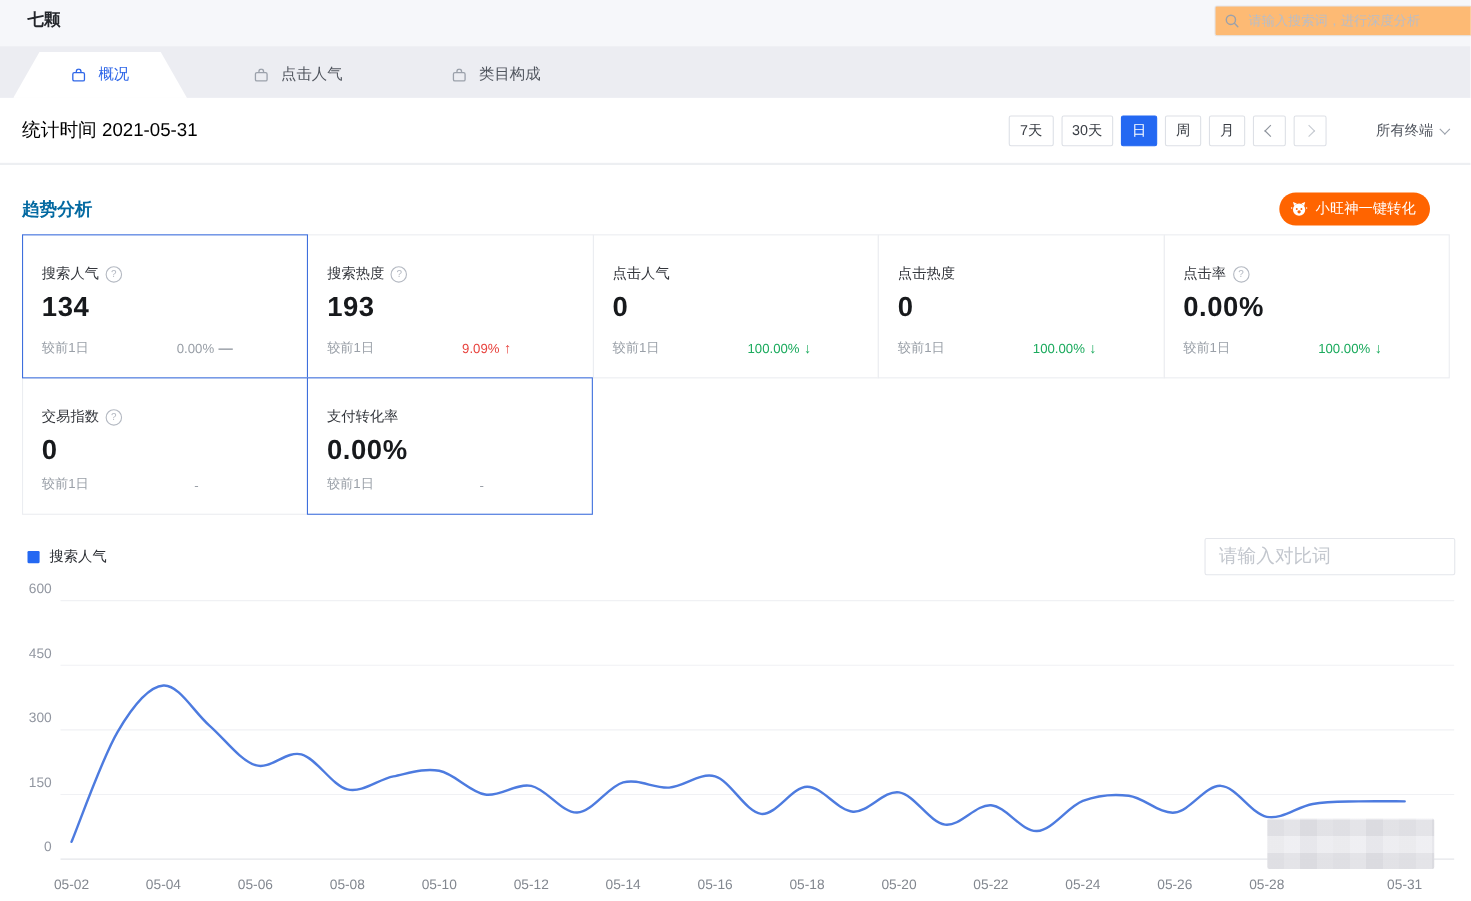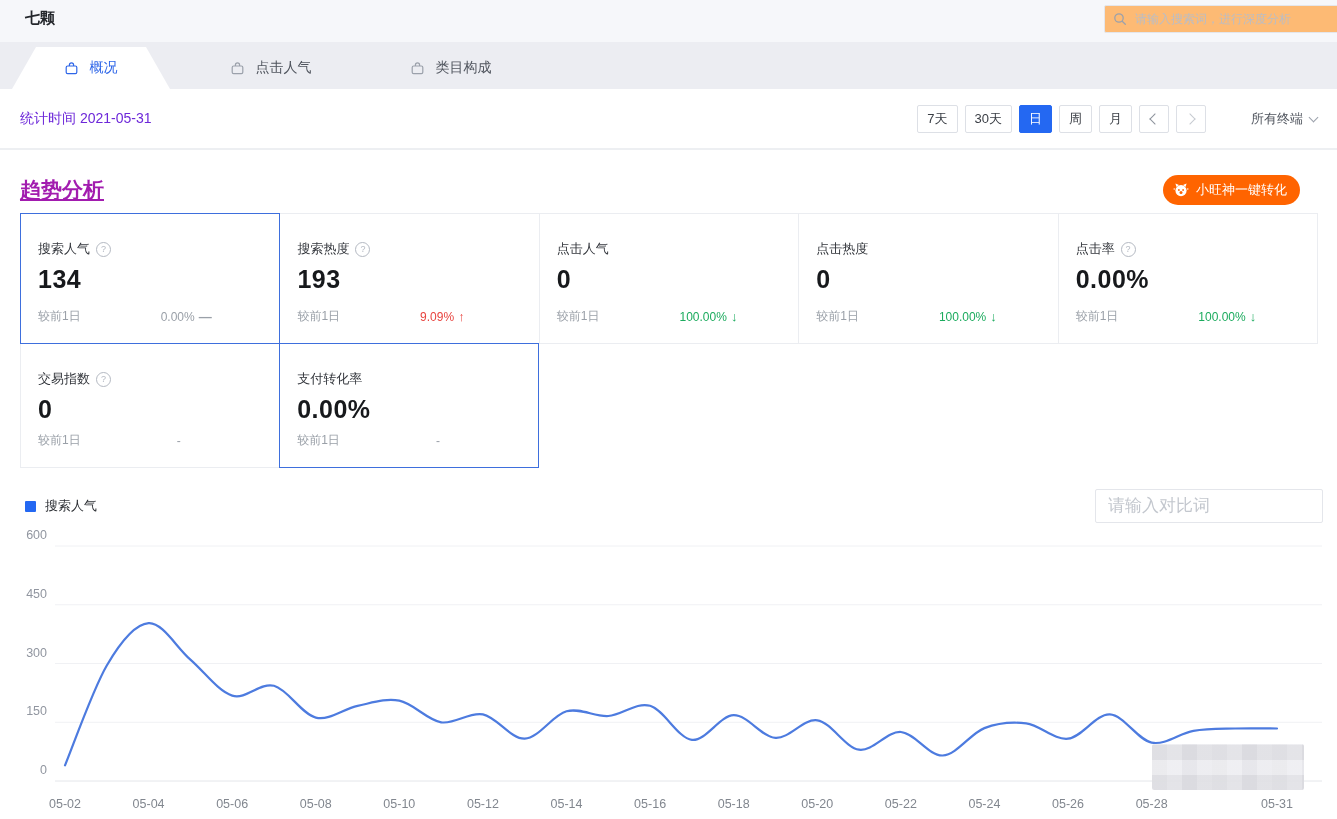--- a/index.html
+++ b/index.html
@@ -21,32 +21,32 @@
   #tabbar{position:absolute;left:0;top:42px;width:1337px;height:47px;background:#ecedf2;display:flex;align-items:flex-end;padding-left:12px;box-sizing:border-box;}
   .tab{height:42px;width:158px;display:flex;align-items:center;justify-content:center;gap:12px;font-size:14px;color:#50555e;cursor:pointer;margin-right:22px;}
   .tab .bag-ico{color:#9ba1ab;display:flex}
   .tab.active{
     background:#fff;color:#2e66e8;
     clip-path:polygon(24px 0,calc(100% - 24px) 0,100% 100%,0 100%);
   }
   .tab.active .bag-ico{color:#2e66e8}
   
   #statsrow{position:absolute;left:0;top:89px;width:1337px;height:61px;background:#fff;border-bottom:2px solid #edeff2;box-sizing:border-box;display:flex;align-items:center;padding:0 20px;}
-  #stat-time{font-size:14px;color:#6d28d9;}
+  #stat-time{font-size:17px;color:#000000;}
   #range-controls{margin-left:auto;display:flex;align-items:center;gap:7px;}
   .rbtn{min-width:20px;height:28px;padding:0 9px;border:1px solid #dde0e6;border-radius:2px;background:#fff;font-size:13px;color:#3a3e45;display:flex;align-items:center;justify-content:center;cursor:pointer;box-sizing:border-box;}
   .rbtn.active{background:#2468f2;border-color:#2468f2;color:#fff;}
   .chev{display:inline-block;width:7px;height:7px;border-left:1.5px solid #8d939c;border-bottom:1.5px solid #8d939c;}
   .chev.left{transform:rotate(45deg);margin-left:2px}
   .chev.right{transform:rotate(-135deg);margin-right:2px;border-color:#c6cad1}
   .chev.down{transform:rotate(-45deg);margin-top:-3px;border-color:#9ba1ab;width:6px;height:6px}
   #terminal-select{margin-left:38px;display:flex;align-items:center;gap:7px;font-size:13px;color:#50555e;cursor:pointer;}
   
   #trendhead{position:absolute;left:0;top:167px;width:1337px;height:46px;display:flex;align-items:center;padding:0 20px;box-sizing:border-box;}
-  #trend-title{font-size:21px;font-weight:bold;color:#a21caf;text-decoration:underline;}
+  #trend-title{font-size:16px;font-weight:bold;color:#0369a1;}
   #wang-btn{margin-left:auto;margin-right:17px;height:30px;padding:0 13px 0 9px;background:#ff6400;border:none;border-radius:15px;color:#fff;font-size:13px;display:flex;align-items:center;gap:6px;cursor:pointer;font-family:inherit}
   
   #cards{position:absolute;left:20px;top:213px;width:1298px;}
   .cards-row{display:flex;}
   .cards-row.r2{margin-top:-1px;}
   .card{flex:1 1 0;height:131px;background:#fff;border:1px solid #ebedf1;box-sizing:border-box;position:relative;padding:26px 17px 0;margin-left:-1px;cursor:pointer;}
   .card:first-child{margin-left:0;}
   .cards-row.r2 .card{flex:0 0 calc(20% + 0.6px);height:125px;}
   .card.sel{border:1px solid #3e6fdd;z-index:2;}
   .card-title{font-size:13px;color:#33363c;display:flex;align-items:center;gap:6px;}

